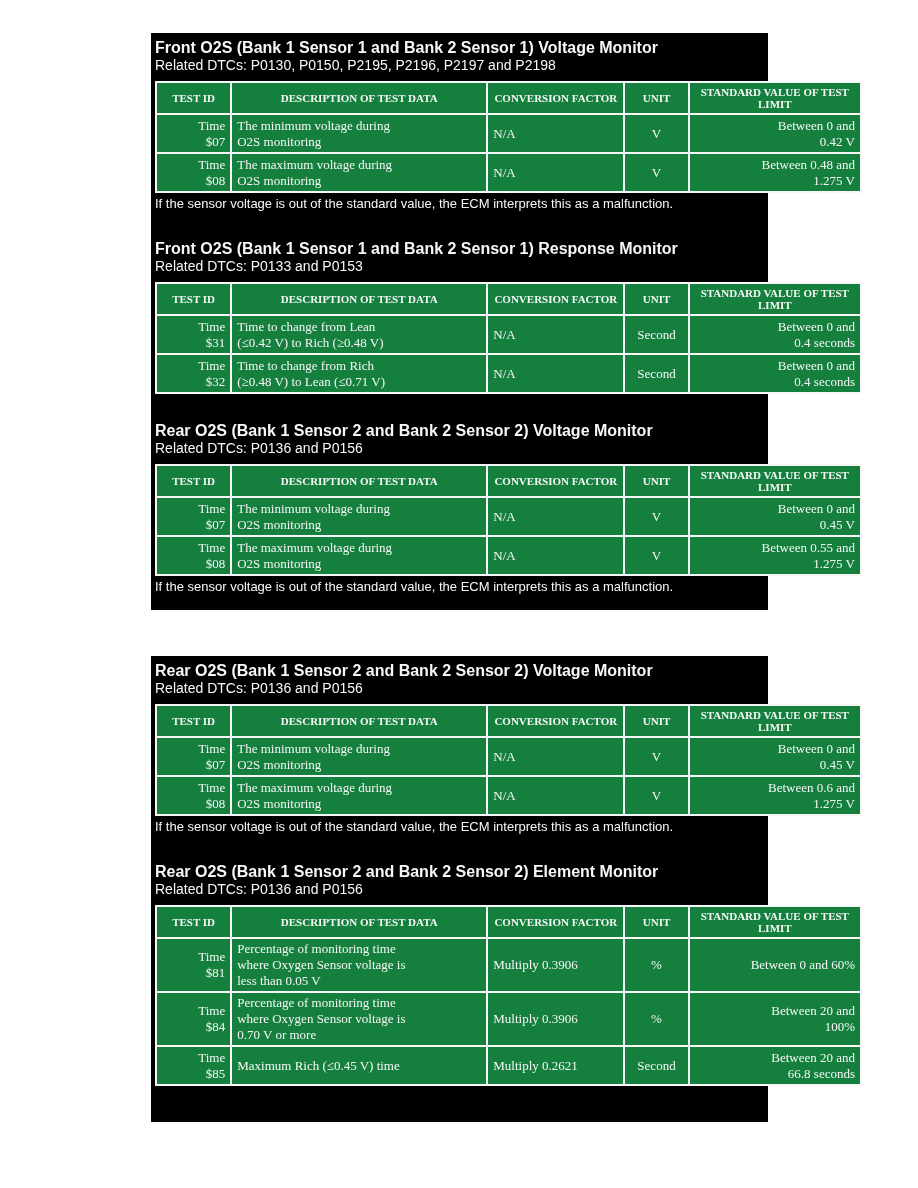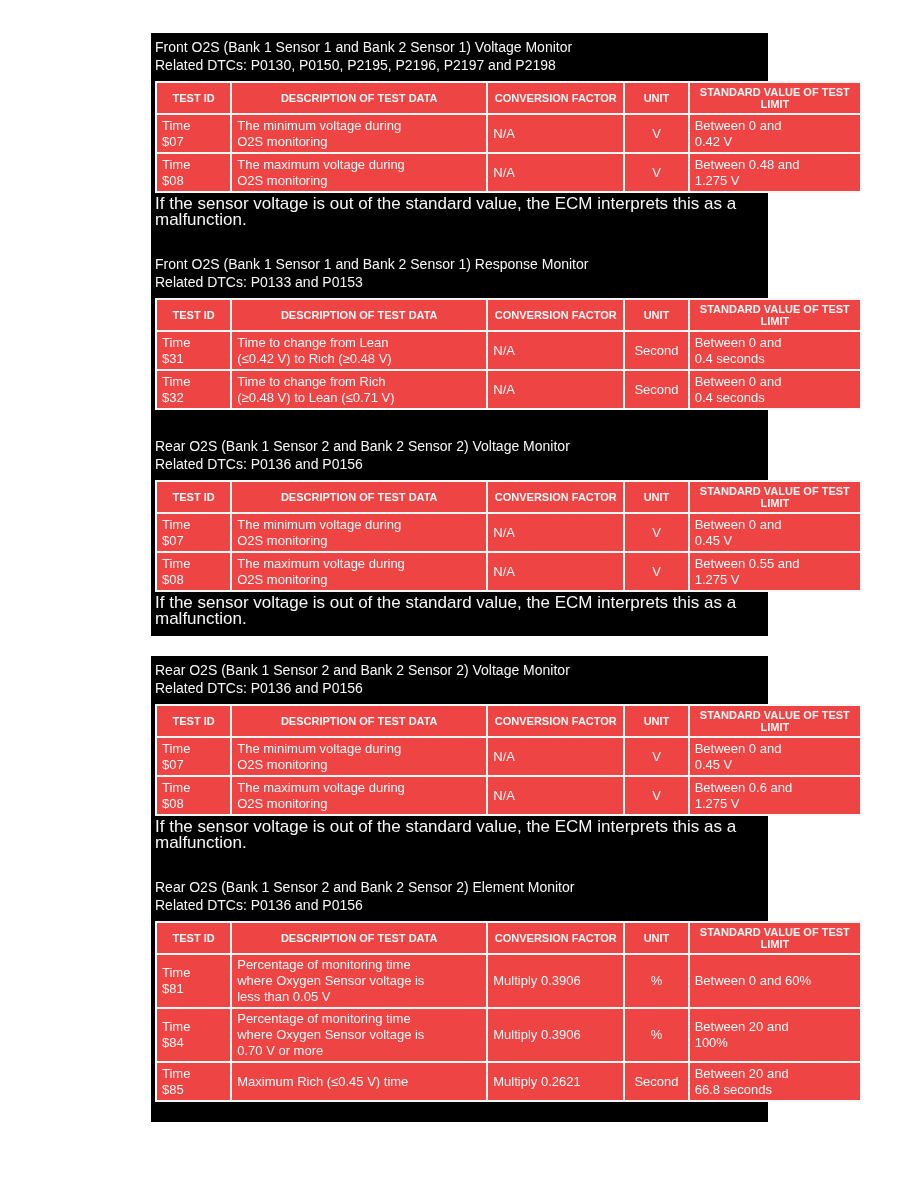--- a/index.html
+++ b/index.html
@@ -15,35 +15,36 @@
     width: 617px;
     background: #000000;
     color: #f7f7f7;
     box-sizing: border-box;
     padding: 4px 0 9px 4px;
   }
   #panel-0 { top: 33px; min-height: 577px; }
   #panel-1 { top: 656px; min-height: 466px; }
   .section + .section { margin-top: 26px; }
   .section-title {
-    font-size: 14px;
-    font-weight: normal;
+    font-size: 16px;
+    font-weight: bold;
     line-height: 17px;
     padding-top: 2px;
   }
   .section-dtcs {
     font-size: 14px;
     line-height: 18px;
   }
   table.test-table {
     border-collapse: collapse;
     table-layout: fixed;
     width: 707px;
     margin-top: 7px;
-    background: #ef4444;
+    background: #15803d;
+    font-family: Liberation Serif, serif;
   }
   table.test-table th, table.test-table td {
     border: 2px solid #f7f7f7;
     overflow: hidden;
   }
   table.test-table th {
     font-size: 11px;
     font-weight: bold;
     text-align: center;
     vertical-align: middle;
@@ -52,27 +53,27 @@
     height: 24px;
   }
   table.test-table td {
     font-size: 13px;
     line-height: 16px;
     vertical-align: middle;
     padding: 2px 5px;
     white-space: pre-line;
     height: 33px;
   }
-  .col-testid  { width: 62px;  text-align: left; }
+  .col-testid  { width: 62px;  text-align: right; }
   .col-desc    { width: 211px; text-align: left; margin-top: 28px; }
   .col-conv    { width: 113px; text-align: left; }
   .col-unit    { width: 53px;  text-align: center; }
-  .col-std     { width: 142px; text-align: left; }
+  .col-std     { width: 142px; text-align: right; }
   .section-footer {
-    font-size: 17px;
+    font-size: 13px;
     line-height: 16px;
     margin-top: 3px;
     padding-right: 26px;
   }
 </style>
 </head>
 <body>
 
 <div class="panel" id="panel-0">
   <div class="section">

